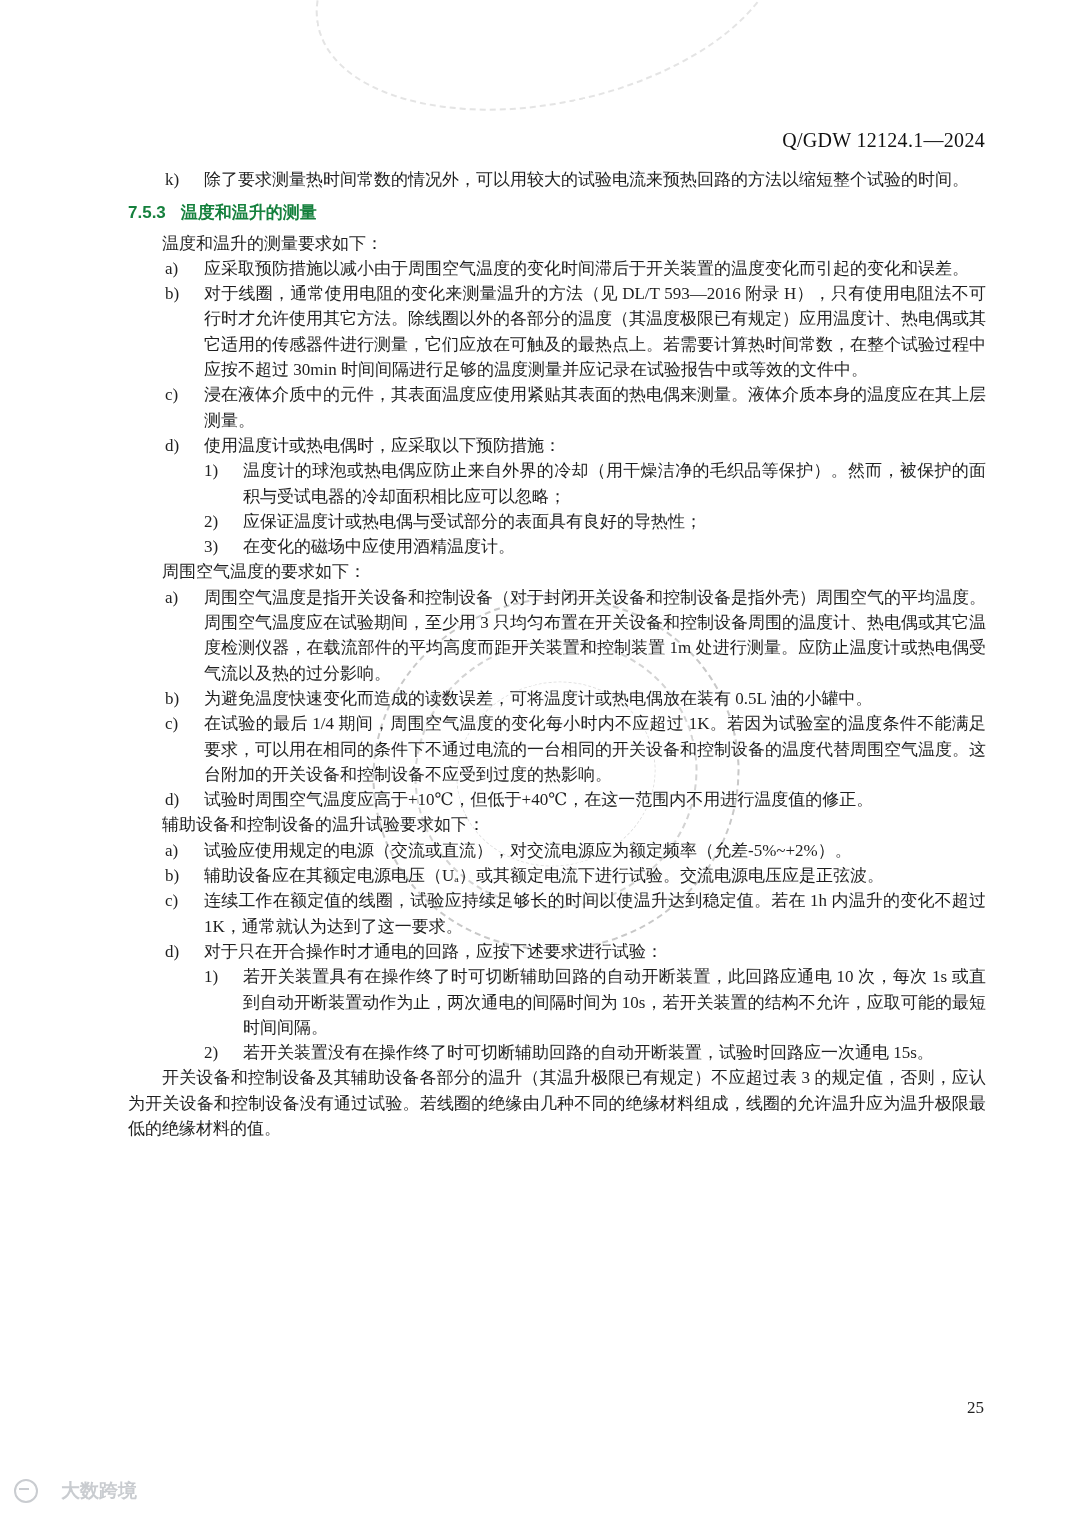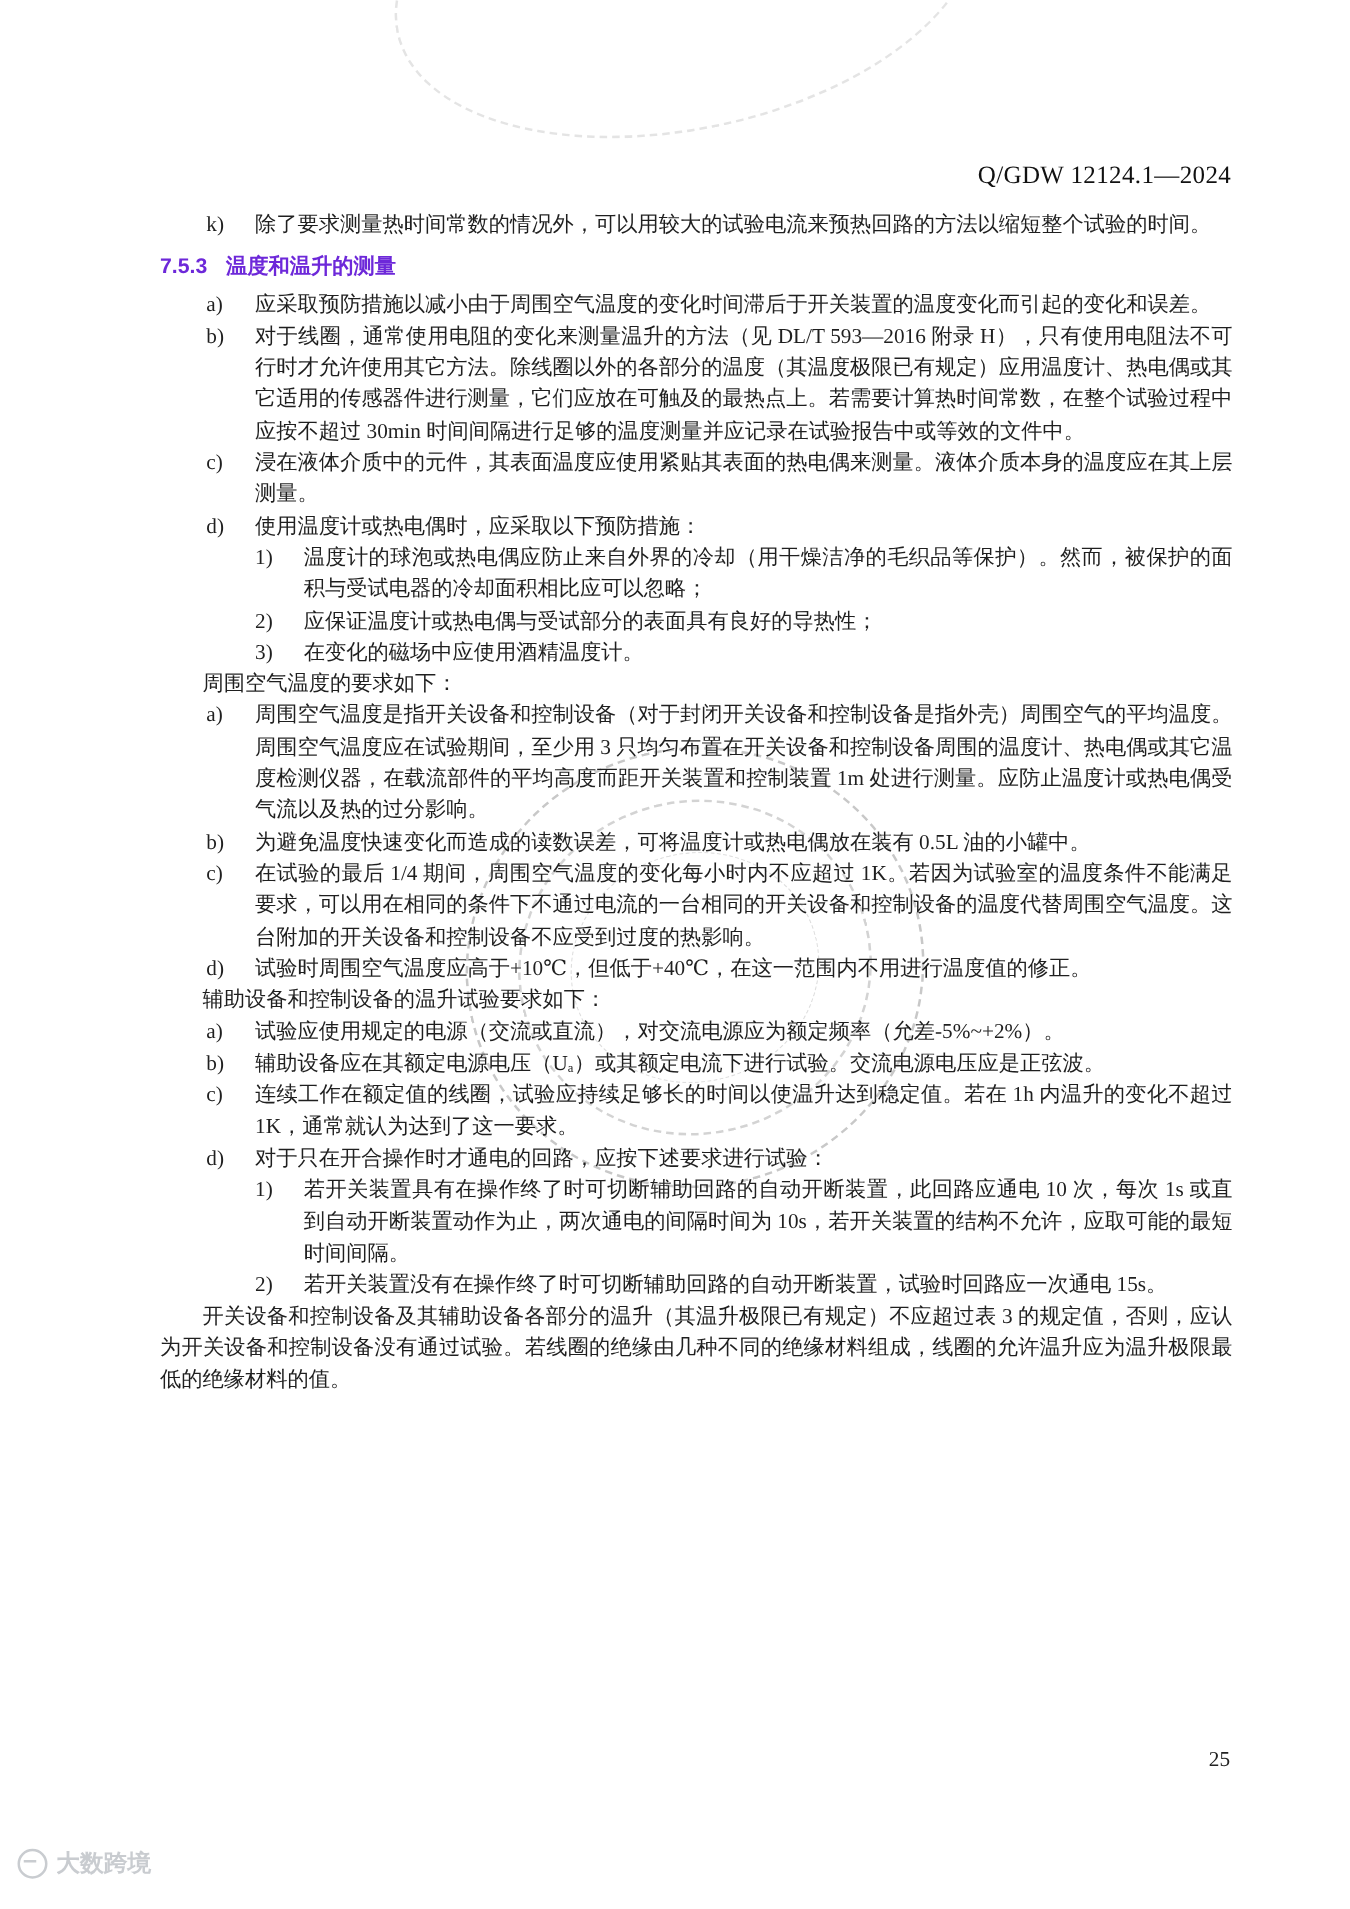--- a/index.html
+++ b/index.html
@@ -2,37 +2,37 @@
 <html><head>
 <meta charset="utf-8">
 <style>
   html,body{margin:0;padding:0;}
   body{
     width:1080px;height:1527px;background:#ffffff;position:relative;overflow:hidden;
     font-family:"Liberation Serif","DejaVu Serif",serif;color:#1f1f1f;
   }
   .doc-number{position:absolute;top:129px;right:95px;font-size:20px;letter-spacing:.3px;color:#111;z-index:3;}
   .content{position:absolute;left:128px;top:167px;width:858px;font-size:17px;line-height:25.3px;text-align:justify;z-index:2;}
-  .heading{font-family:"Liberation Sans","DejaVu Sans",sans-serif;font-weight:700;font-size:17px;margin:8px 0 5px;color:#6d28d9;}
+  .heading{font-family:"Liberation Sans","DejaVu Sans",sans-serif;font-weight:700;font-size:17px;margin:8px 0 5px;color:#15803d;}
   .heading .num{margin-right:15px;}
   .para{text-indent:2em;margin:0;}
   .item{display:flex;margin-left:37px;}
   .item>.lbl{flex:0 0 39px;}
   .sub{display:flex;margin-left:76px;}
   .sub>.lbl{flex:0 0 39px;}
   .txt{flex:1;}
   .page-num{position:absolute;top:1398px;right:96px;font-size:17px;color:#222;z-index:3;}
   
   .stamp{position:absolute;left:372px;top:598px;width:368px;height:352px;transform:rotate(-14deg);pointer-events:none;z-index:1;}
   .stamp .e1{position:absolute;inset:0;border:2px dashed rgba(110,110,110,.38);border-radius:50%;}
   .stamp .e2{position:absolute;inset:42px;border:2px dashed rgba(110,110,110,.30);border-radius:50%;}
   .stamp .e3{position:absolute;inset:84px;border:1px dashed rgba(110,110,110,.22);border-radius:50%;}
   .arc-top{position:absolute;left:312px;top:-150px;width:470px;height:250px;border:2px dashed rgba(120,120,120,.20);border-radius:50%;transform:rotate(-12deg);pointer-events:none;z-index:1;}
   
-  .brand{position:absolute;left:14px;top:1478px;display:flex;align-items:center;gap:7px;color:#c9ccd0;
+  .brand{position:absolute;left:14px;top:1478px;display:flex;align-items:center;gap:23px;color:#c9ccd0;
          font-family:"Liberation Sans","DejaVu Sans",sans-serif;font-size:19px;font-weight:700;z-index:3;}
   .logo{width:20px;height:20px;border:2px solid #c9ccd0;border-radius:50%;display:inline-block;position:relative;}
   .logo::after{content:"";position:absolute;left:3px;top:7px;width:10px;height:2px;background:#c9ccd0;}
 </style>
 </head>
 <body>
 
 <div class="doc-number">Q/GDW 12124.1—2024</div>
 
 <div class="stamp" aria-hidden="true">
@@ -42,20 +42,21 @@
 </div>
 <div class="arc-top" aria-hidden="true"></div>
 
 <main class="content">
   <div class="item">
       <span class="lbl">k)</span>
       <span class="txt">除了要求测量热时间常数的情况外，可以用较大的试验电流来预热回路的方法以缩短整个试验的时间。</span>
     </div>
 
   <h3 class="heading"><span class="num">7.5.3</span><span>温度和温升的测量</span></h3>
+  <p class="para">温度和温升的测量要求如下：</p>
   <div class="item">
       <span class="lbl">a)</span>
       <span class="txt">应采取预防措施以减小由于周围空气温度的变化时间滞后于开关装置的温度变化而引起的变化和误差。</span>
     </div>
   <div class="item">
       <span class="lbl">b)</span>
       <span class="txt">对于线圈，通常使用电阻的变化来测量温升的方法（见 DL/T 593—2016 附录 H），只有使用电阻法不可行时才允许使用其它方法。除线圈以外的各部分的温度（其温度极限已有规定）应用温度计、热电偶或其它适用的传感器件进行测量，它们应放在可触及的最热点上。若需要计算热时间常数，在整个试验过程中应按不超过 30min 时间间隔进行足够的温度测量并应记录在试验报告中或等效的文件中。</span>
     </div>
   <div class="item">
       <span class="lbl">c)</span>

